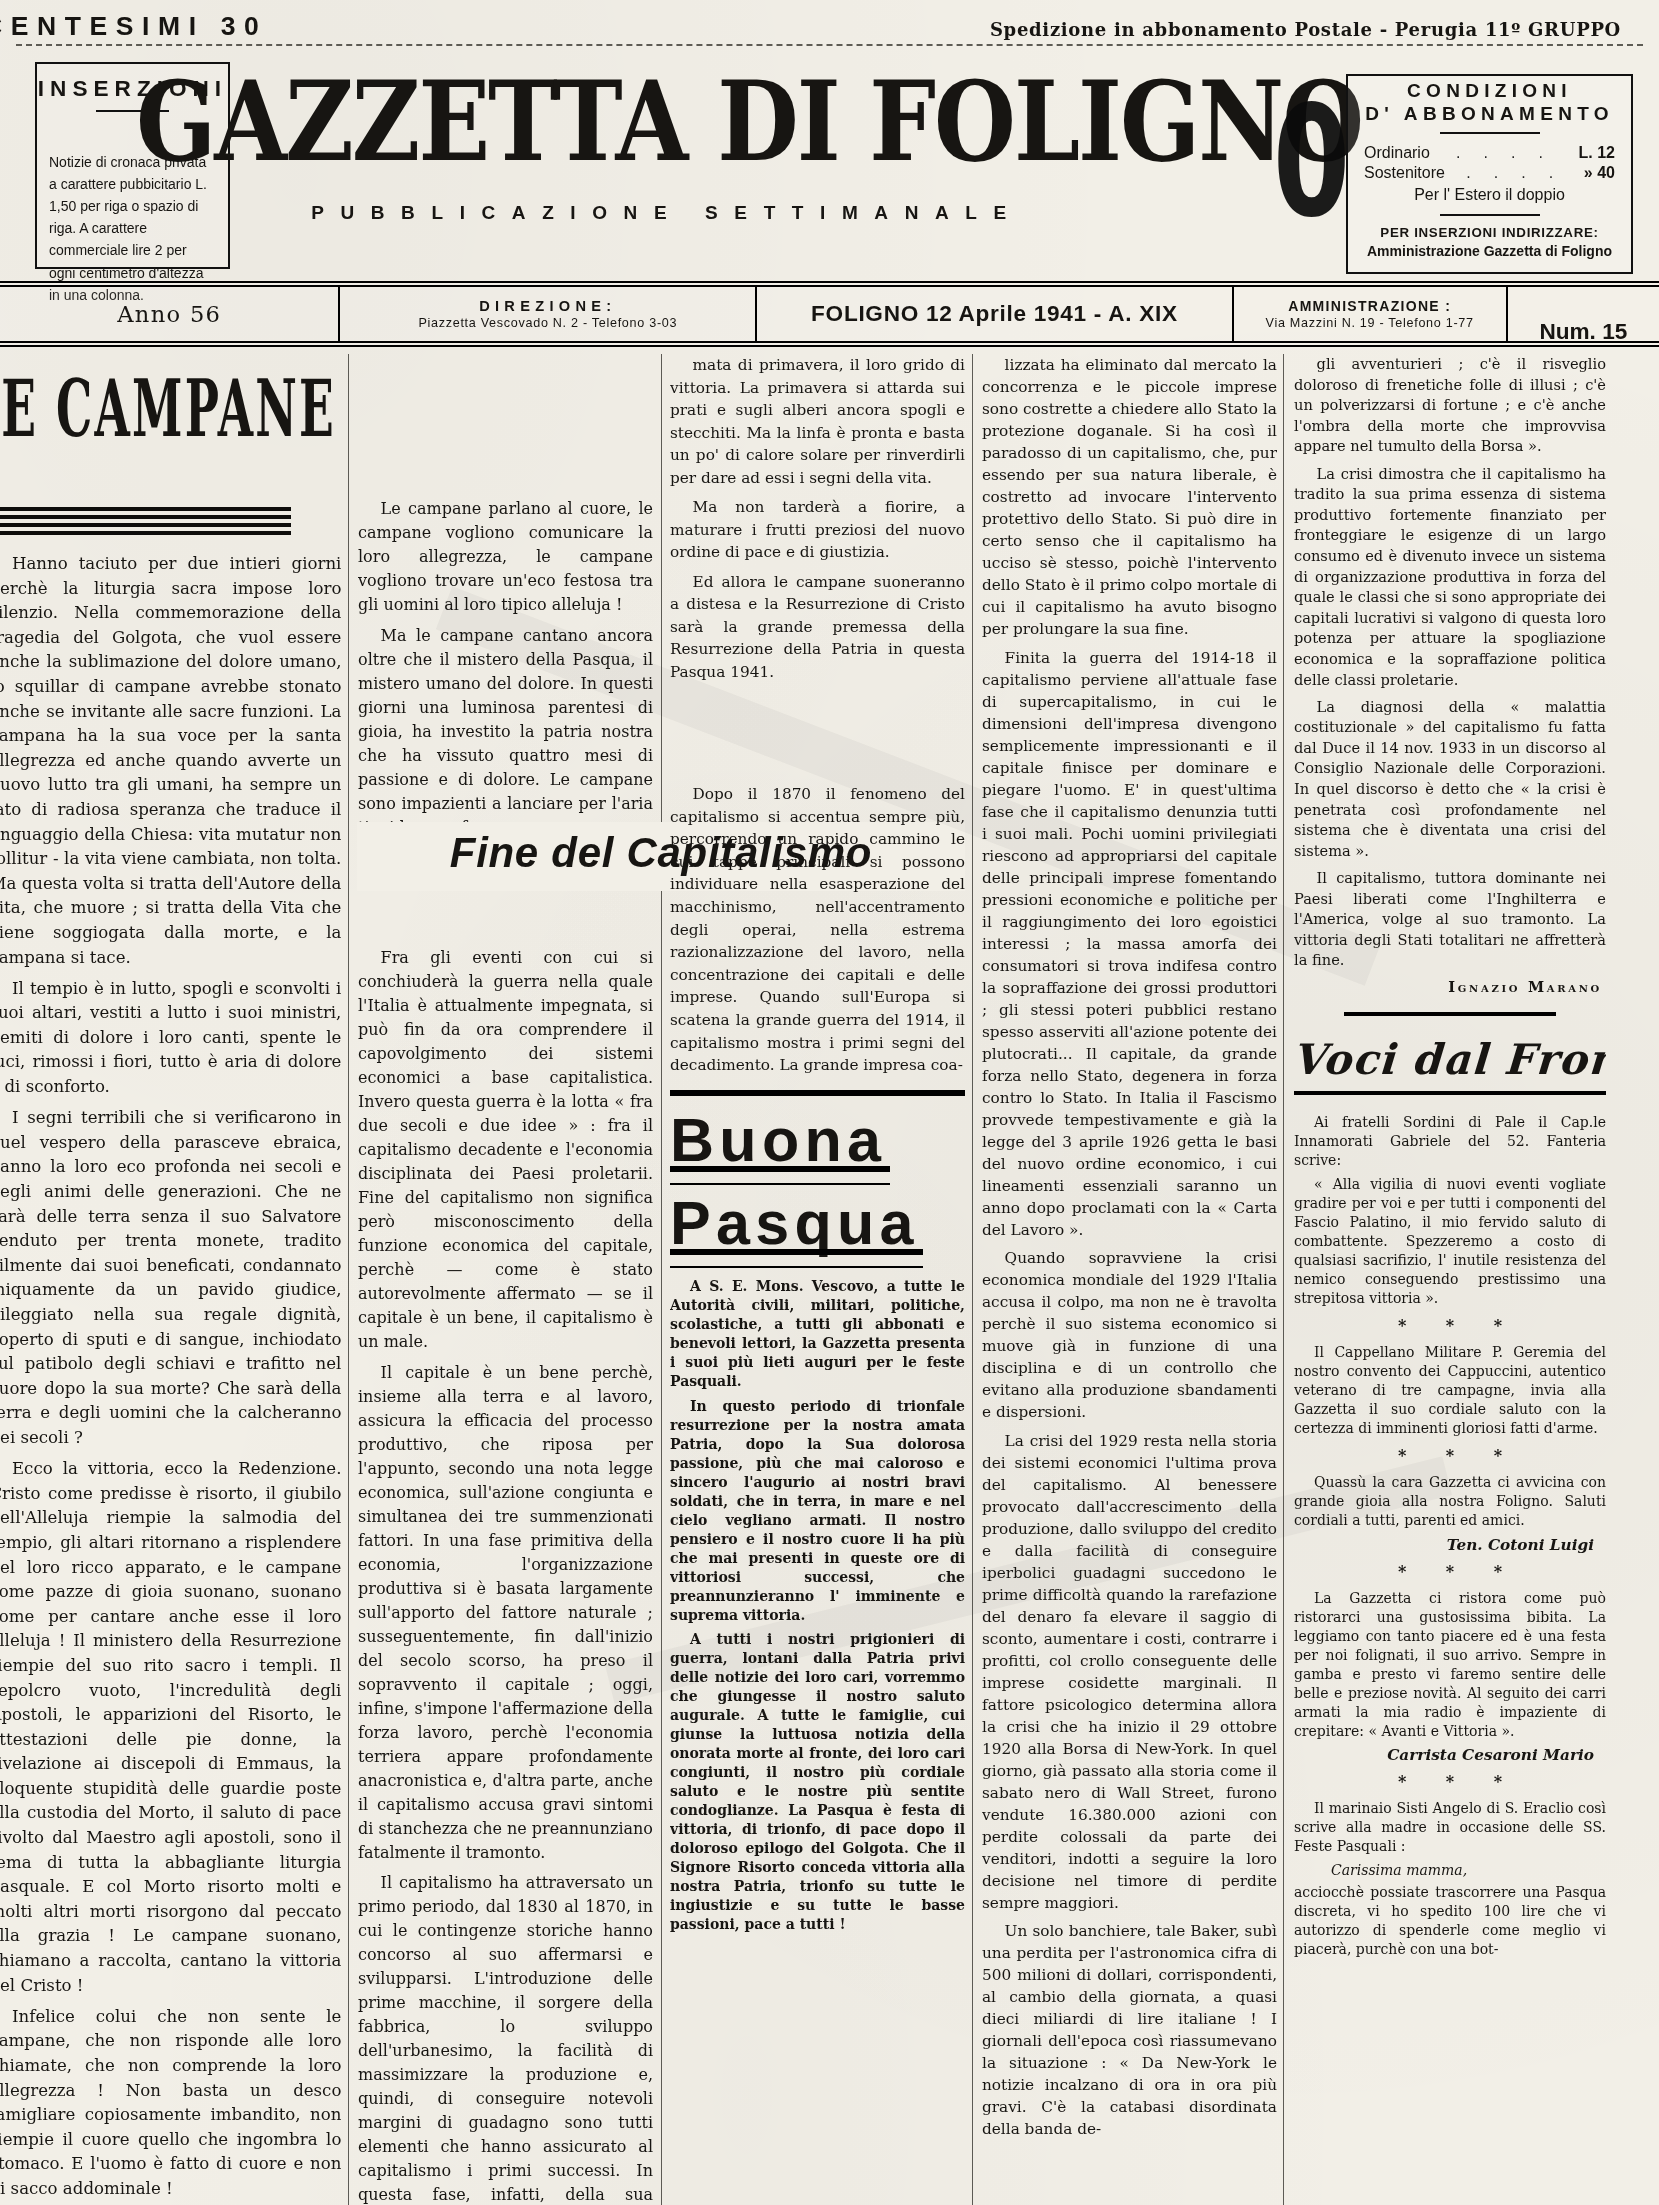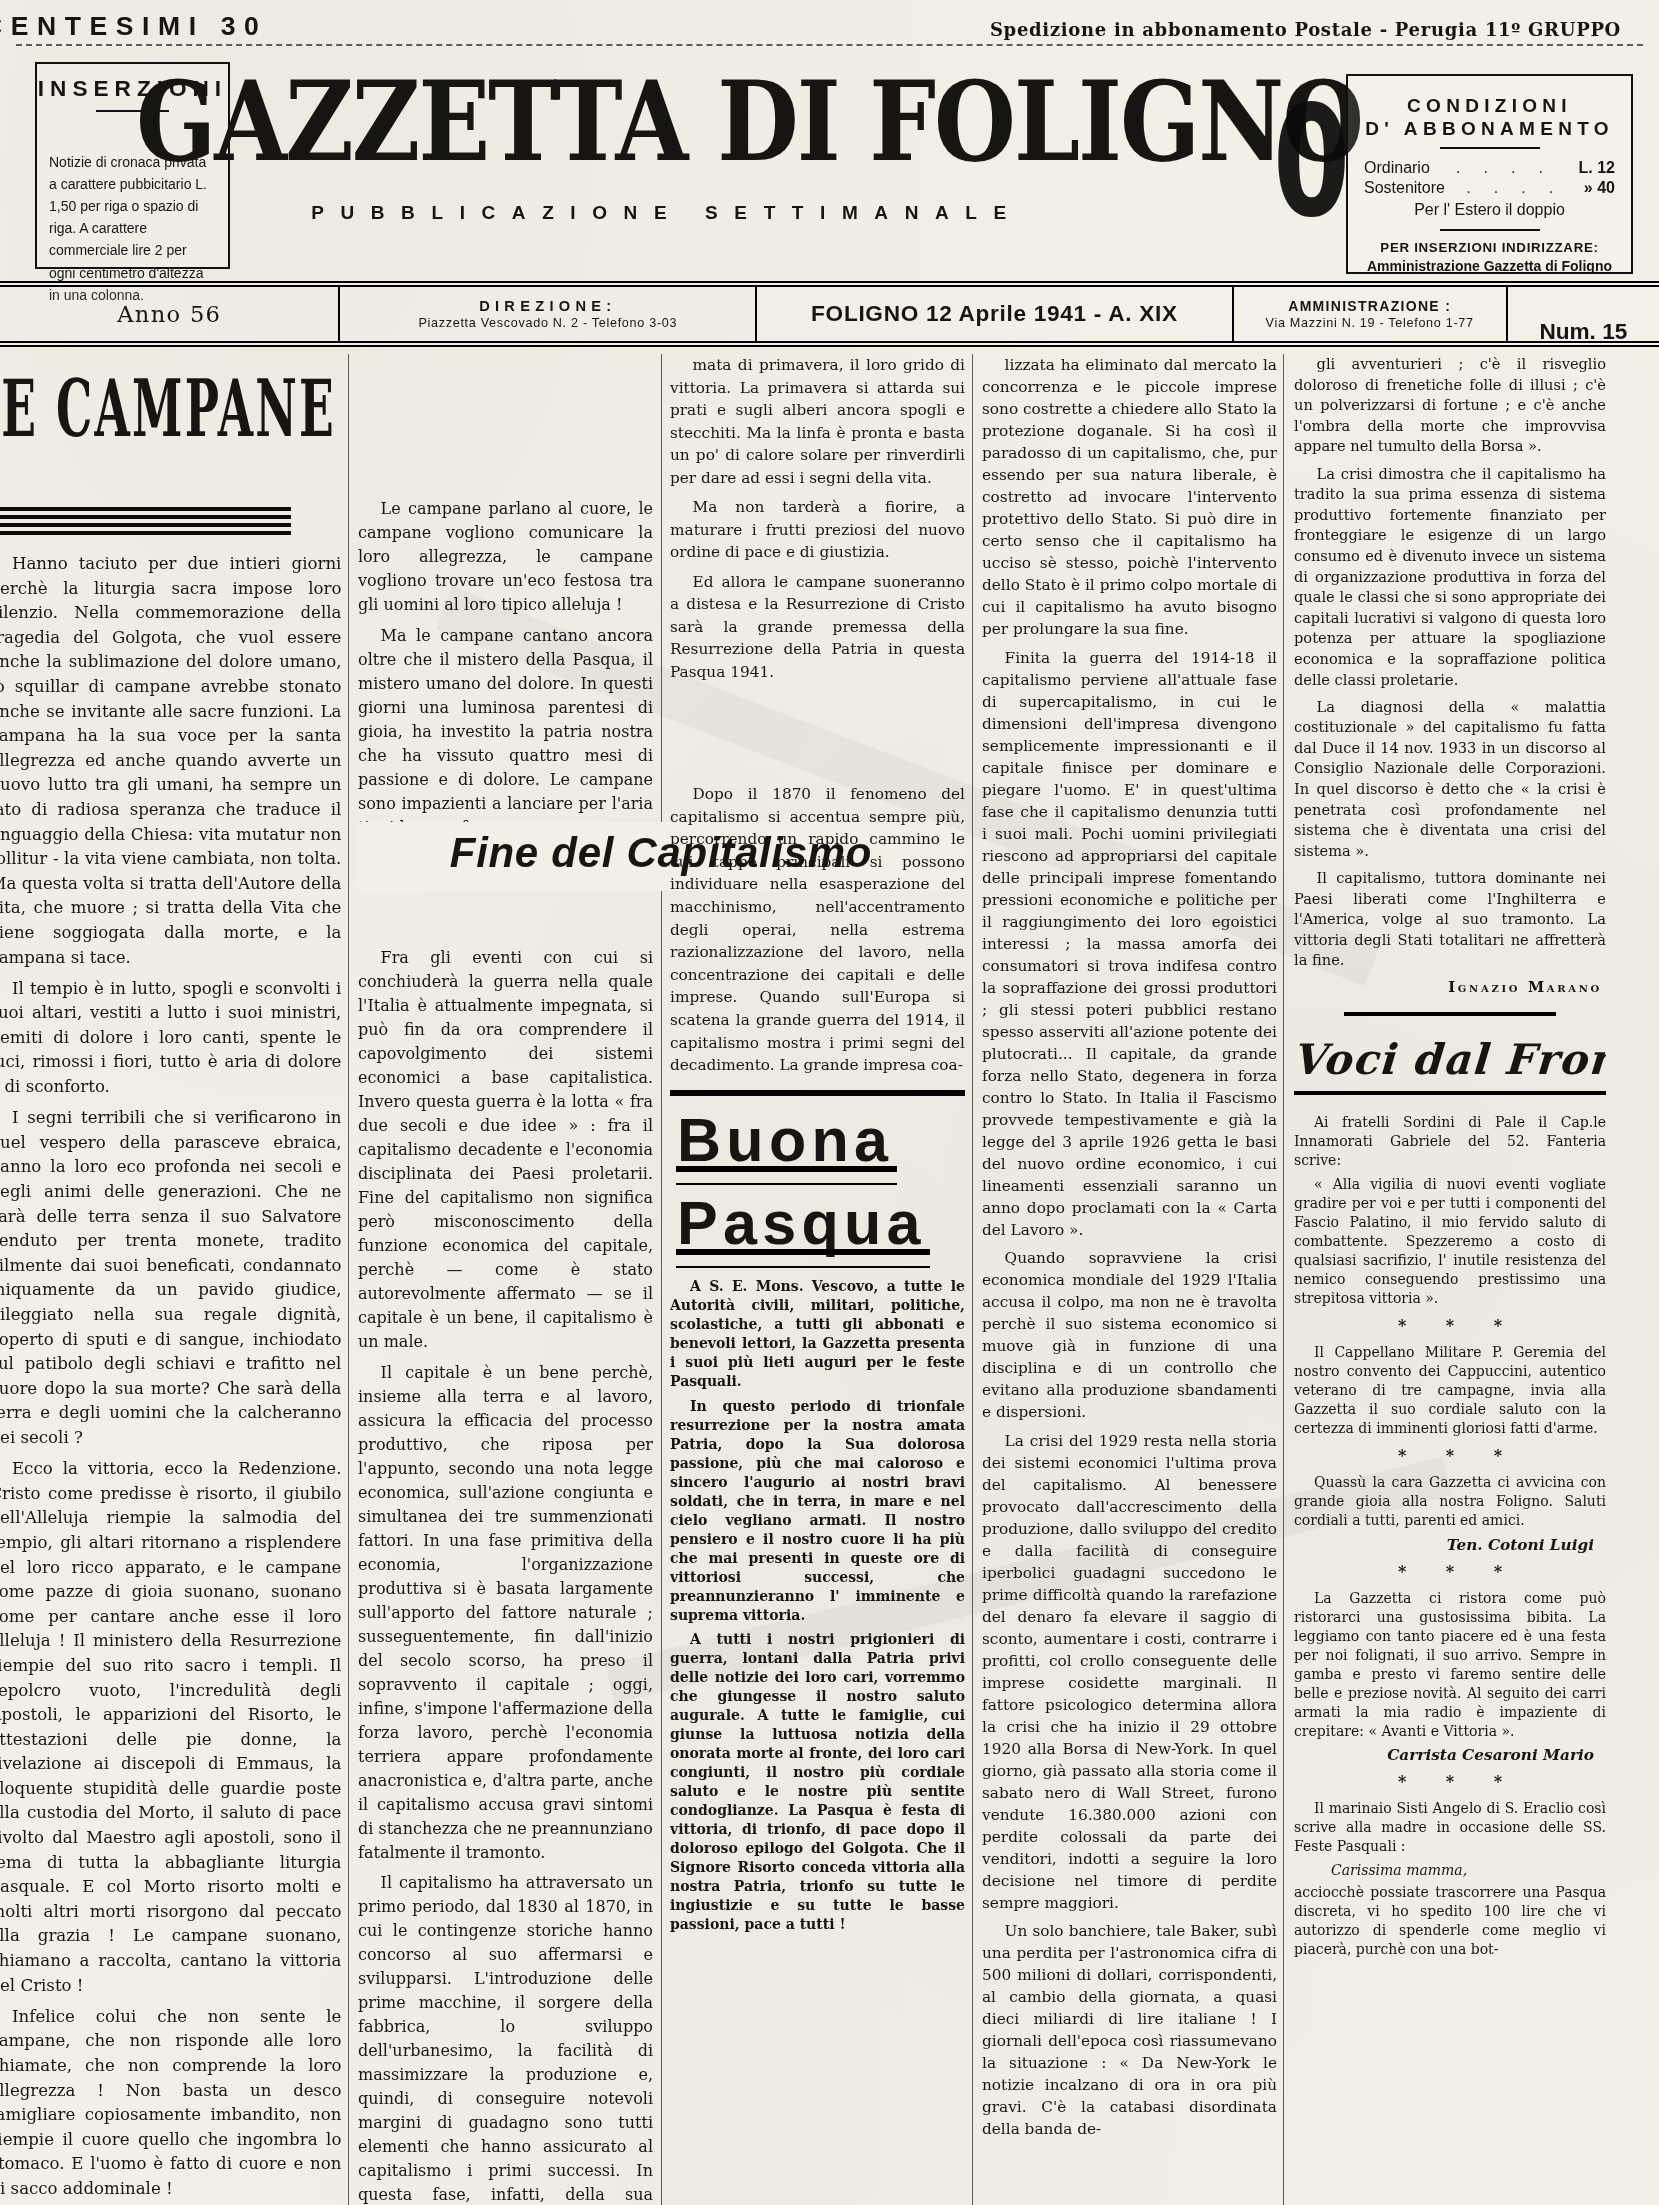--- a/index.html
+++ b/index.html
@@ -16,21 +16,21 @@
   
   .price-clip { position:absolute; left:0; top:10.6px; width:285px; height:36px; overflow:hidden; }
   .price-clip span { display:inline-block; margin-left:-17px; font:bold 26.5px "Liberation Sans",sans-serif; letter-spacing:8.6px; white-space:nowrap; }
   .postal { position:absolute; right:38px; top:18.6px; font:bold 18px "DejaVu Serif",serif; letter-spacing:0.7px; white-space:nowrap; }
   .dash-rule { position:absolute; left:16px; right:16px; top:44px; border-top:2px dashed #3a3831; opacity:.8; }
 
   
   .box { position:absolute; border:2.7px double #111; background:rgba(255,255,255,0.12); }
   .inserzioni { left:35px; top:62px; width:191px; height:203px; }
   .box-title { text-align:center; font:bold 22.6px "Liberation Sans",sans-serif; letter-spacing:6px; margin-top:12px; }
-  .box-title-sm { text-align:center; font:bold 19px "Liberation Sans",sans-serif; letter-spacing:5.3px; margin-top:19px; }
+  .box-title-sm { text-align:center; font:bold 19px "Liberation Sans",sans-serif; letter-spacing:5.3px; margin-top:4px; }
   .box-underline { width:73px; height:2px; background:#111; margin:8px auto 13.3px; }
   .box-body { font:14px/1.58 "Liberation Sans",sans-serif; padding:0 12px; text-align:left;margin-top:39px; }
   .abbonamento { left:1346px; top:74px; width:283px; height:196px; }
   .abb-row { display:flex; align-items:baseline; font:16px "Liberation Sans",sans-serif; padding:1.3px 16px 0; }
   .abb-row .lbl { white-space:nowrap; }
   .abb-row .dots { flex:1; text-align:center; letter-spacing:9.3px; overflow:hidden; white-space:nowrap; color:#222; }
   .abb-row .val { white-space:nowrap; font-weight:bold; }
   .abb-center { text-align:center; font:16px "Liberation Sans",sans-serif; margin-top:4px; }
   .abb-div { width:100px; height:1.3px; background:#111; margin:10.6px auto 9.3px; }
   .abb-foot1 { text-align:center; font:bold 13.3px "Liberation Sans",sans-serif; letter-spacing:0.7px; }
@@ -72,21 +72,21 @@
   .campane-headwrap { height:141px; overflow:hidden; }
   .campane-head { font:bold 69px "DejaVu Serif",serif; letter-spacing:3.3px; white-space:nowrap; transform:scaleX(0.66) scaleY(1.15); transform-origin:left top; margin:6.6px 0 0 -22.6px; }
   .head-rules { width:312px; height:28px; margin:12px 0 0 -10.6px; background:repeating-linear-gradient(180deg,#0e0d0b 0 4px,transparent 4px 8px); }
 
   
   .fine-head { position:absolute; left:357px; top:822px; width:608px; text-align:center; font:italic bold 42px "Liberation Sans",sans-serif; letter-spacing:0.7px; background:#f2efe7; padding:6.6px 0 14.6px; white-space:nowrap; }
 
   
   .bp-rule { height:6px; background:#000; margin:13.3px 0 16px; }
   .bp-line { margin:0 0 26.5px; }
-  .bp-word { position:relative; display:inline-block; font:bold 61px "Liberation Sans",sans-serif; letter-spacing:5.3px; line-height:0.92;margin-left:7px; }
+  .bp-word { position:relative; display:inline-block; font:bold 61px "Liberation Sans",sans-serif; letter-spacing:5.3px; line-height:0.92; }
   .bp-word::after { content:""; position:absolute; left:-1.3px; right:-4px; bottom:-17px; height:11.3px; border-top:6.6px solid #000; border-bottom:2.7px solid #000; }
   .pasqua-text { margin-top:13.3px; }
   .pasqua-text .art { font:bold 14px/19px "DejaVu Serif",serif; text-indent:20px; margin-bottom:5.3px; }
 
   
   .voci-rule { width:212px; height:4.6px; background:#000; margin:17px auto 18.6px; }
   .voci-head { display:inline-block; font:italic bold 42px "DejaVu Serif",serif; transform:skewX(-6deg); letter-spacing:1.3px; border-bottom:4.6px solid #000; padding:0 6.6px 6.6px 1.3px; margin:0 0 18.6px; white-space:nowrap; }
   .letters { font:14px/19px "DejaVu Serif",serif; }
   .letters .art { text-indent:20px; margin-bottom:5.3px; }
   .sep { text-align:center; letter-spacing:17px; font:bold 16px "DejaVu Serif",serif; margin:8px 0; text-indent:17px; }

